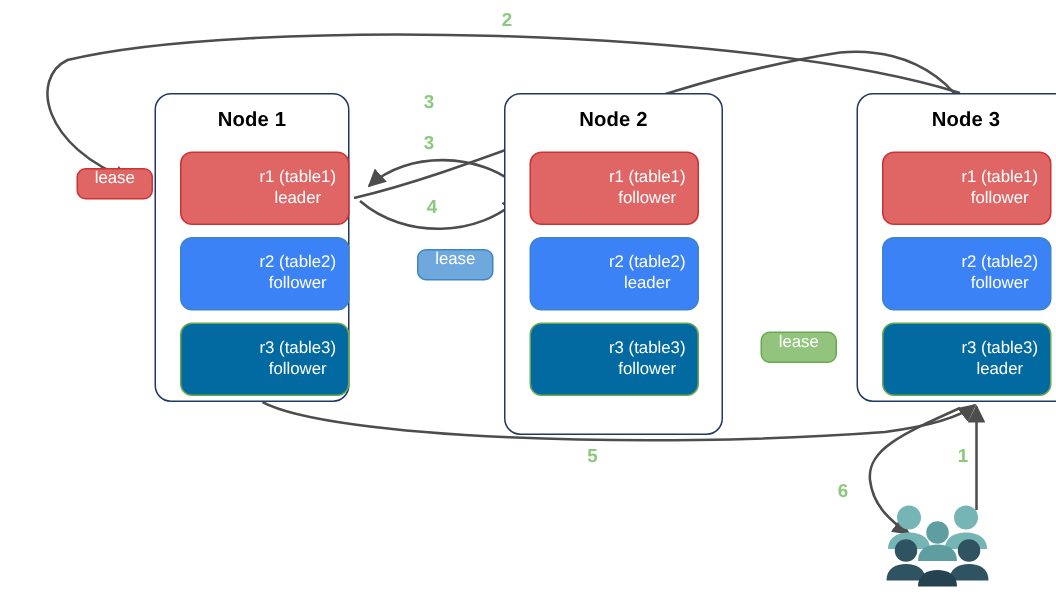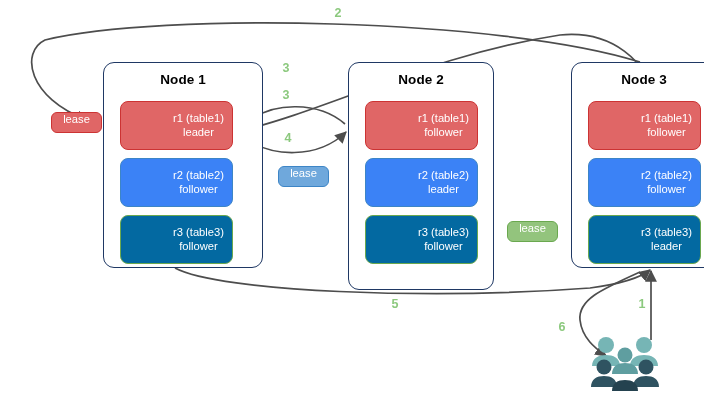--- a/index.html
+++ b/index.html
@@ -112,37 +112,37 @@
       <path d="M 240 134 C 270 160 320 158 346 132"></path>
 
       <path d="M 175 268 C 220 292 430 300 590 288 C 620 284 640 278 650 270"></path>
 
       <path d="M 651 340 L 651 271"></path>
 
       <path d="M 640 272 C 600 290 578 300 580 320 C 582 338 595 348 606 356"></path>
     </g>
   </svg>
 
-  <div class="node" style="left:103px; top:62px; width:160px; height:206px;">
+  <div class="node" style="left:103px; top:62px; width:130px; height:206px;">
     <div class="node-title">Node 1</div>
     <div class="replica rep-red" style="top:38px;">
       <span>r1 (table1)</span>
       <span>leader</span>
     </div>
     <div class="replica rep-blue" style="top:95px;">
       <span>r2 (table2)</span>
       <span>follower</span>
     </div>
     <div class="replica rep-green" style="top:152px;">
       <span>r3 (table3)</span>
       <span>follower</span>
     </div>
   </div>
 
-  <div class="node" style="left:348px; top:62px; width:146px; height:228px;">
+  <div class="node" style="left:336px; top:62px; width:146px; height:228px;">
     <div class="node-title">Node 2</div>
     <div class="replica rep-red" style="top:38px;">
       <span>r1 (table1)</span>
       <span>follower</span>
     </div>
     <div class="replica rep-blue" style="top:95px;">
       <span>r2 (table2)</span>
       <span>leader</span>
     </div>
     <div class="replica rep-green" style="top:152px;">

